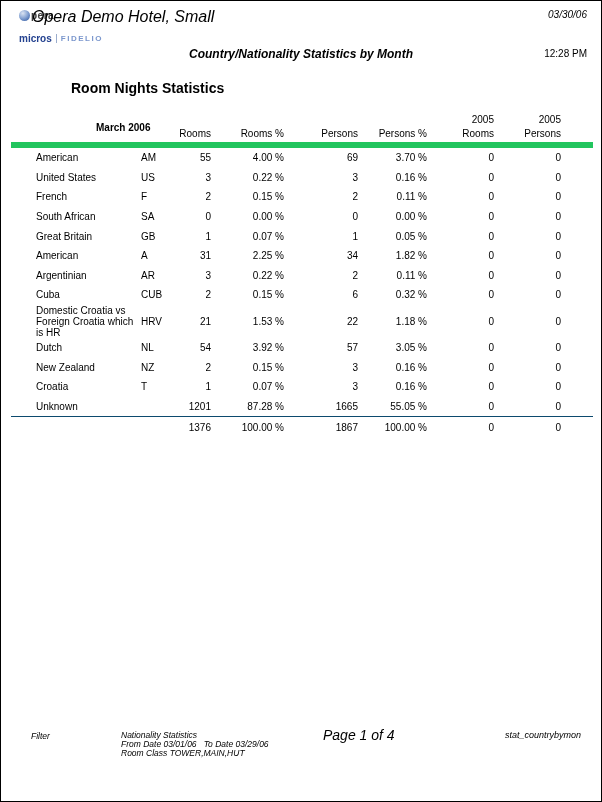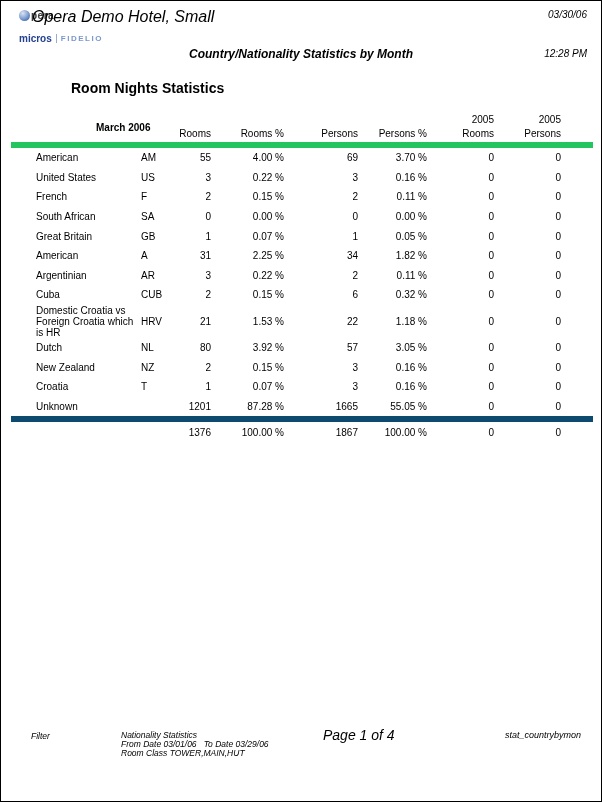--- a/index.html
+++ b/index.html
@@ -30,41 +30,41 @@
 
   .hotel-name {
     position: absolute; left: 0; right: 0; top: 7px;
     text-align: left; font-style: italic; font-size: 16px; margin-left: 31px;
   }
   .print-date { position: absolute; right: 14px; top: 8px; font-style: italic; font-size: 10px; }
   .report-title {
     position: absolute; left: 0; right: 0; top: 46px;
     text-align: center; font-style: italic; font-weight: bold; font-size: 12px;
   }
-  .print-time { position: absolute; right: 14px; top: 47px; font-style: italic; font-size: 10px; }
+  .print-time { position: absolute; right: 14px; top: 47px; font-size: 10px; }
   .section-title { position: absolute; left: 70px; top: 79px; font-weight: bold; font-size: 14px; }
   .section-month { position: absolute; left: 95px; top: 97px; font-weight: bold; font-size: 10px; margin-top: 24px; }
 
   
   table.stats {
     position: absolute; left: 10px; top: 110px; width: 582px;
     border-collapse: collapse; table-layout: fixed;
     font-size: 10px;
   }
   table.stats th, table.stats td { padding: 0; font-weight: normal; line-height: 11px; }
   table.stats .num { text-align: right; }
   table.stats .name { text-align: left; padding-left: 25px; }
   table.stats .code { text-align: left; }
   table.stats .lastcol { padding-right: 32px; }
 
   thead tr.year-row th { height: 14px; vertical-align: bottom; }
   thead tr.label-row th { height: 17px; vertical-align: middle; border-bottom: 6px solid #22c55e; }
 
   tbody td { height: 19.6px; vertical-align: middle; padding-top: 4px; }
-  tfoot td { height: 21px; vertical-align: middle; border-top: 6px solid #0c4a6e; }
+  tfoot td { height: 21px; vertical-align: middle; border-top: 1px solid #0c4a6e; }
 
   
   .footer-text { font-style: italic; font-size: 8.5px; line-height: 9px; }
   .filter-label { position: absolute; left: 30px; top: 731px; }
   .filter-block { position: absolute; left: 120px; top: 730px; }
   .filter-block div { white-space: pre; }
   .page-info { position: absolute; left: 322px; top: 730px; font-size: 14px; }
   .report-id { position: absolute; right: 20px; top: 730px; font-size: 9px; }
 </style>
 </head>
@@ -206,21 +206,21 @@
     <td class="num">21</td>
     <td class="num">1.53 %</td>
     <td class="num">22</td>
     <td class="num">1.18 %</td>
     <td class="num">0</td>
     <td class="num lastcol">0</td>
   </tr>
         <tr>
     <td class="name">Dutch</td>
     <td class="code">NL</td>
-    <td class="num">80</td>
+    <td class="num">54</td>
     <td class="num">3.92 %</td>
     <td class="num">57</td>
     <td class="num">3.05 %</td>
     <td class="num">0</td>
     <td class="num lastcol">0</td>
   </tr>
         <tr>
     <td class="name">New Zealand</td>
     <td class="code">NZ</td>
     <td class="num">2</td>

